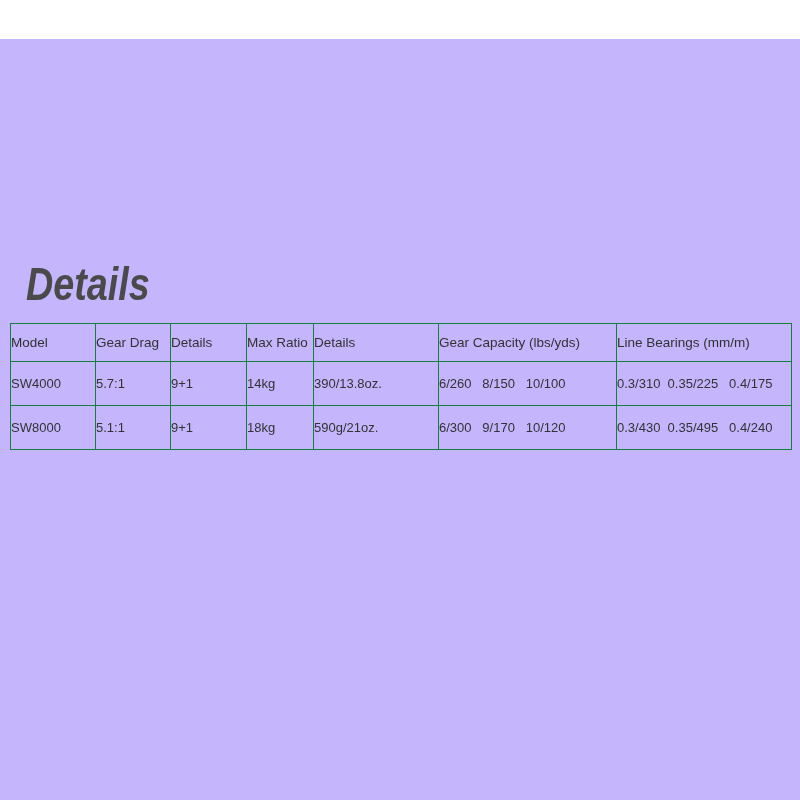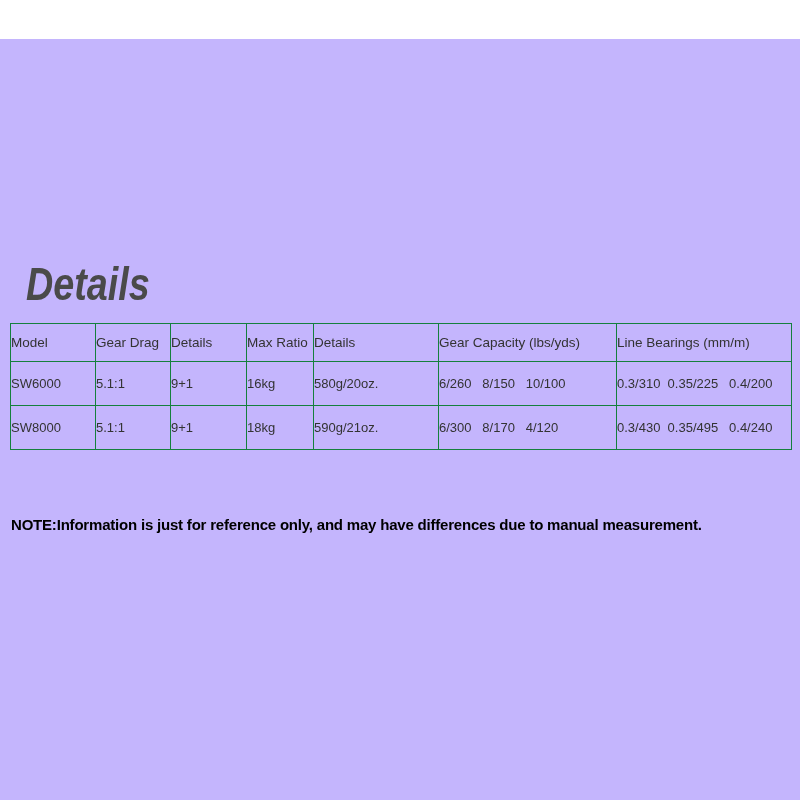--- a/index.html
+++ b/index.html
@@ -81,35 +81,34 @@
         <th>Gear Drag</th>
         <th>Details</th>
         <th>Max Ratio</th>
         <th>Details</th>
         <th>Gear Capacity (lbs/yds)</th>
         <th>Line Bearings (mm/m)</th>
       </tr>
     </thead>
     <tbody>
       <tr>
-        <td>SW6000</td>
-        <td>5.1:1</td>
+        <td>SW4000</td>
+        <td>5.7:1</td>
         <td>9+1</td>
-        <td>16kg</td>
-        <td>580g/20oz.</td>
+        <td>14kg</td>
+        <td>390/13.8oz.</td>
         <td>6/260   8/150   10/100</td>
-        <td>0.3/310  0.35/225   0.4/200</td>
+        <td>0.3/310  0.35/225   0.4/175</td>
       </tr>
       <tr>
         <td>SW8000</td>
         <td>5.1:1</td>
         <td>9+1</td>
         <td>18kg</td>
         <td>590g/21oz.</td>
-        <td>6/300   8/170   4/120</td>
+        <td>6/300   9/170   10/120</td>
         <td>0.3/430  0.35/495   0.4/240</td>
       </tr>
     </tbody>
   </table>
 
-  <div class="note-text">NOTE:Information is just for reference only, and may have differences due to manual measurement.</div>
 
 </div>
 
 </body></html>

